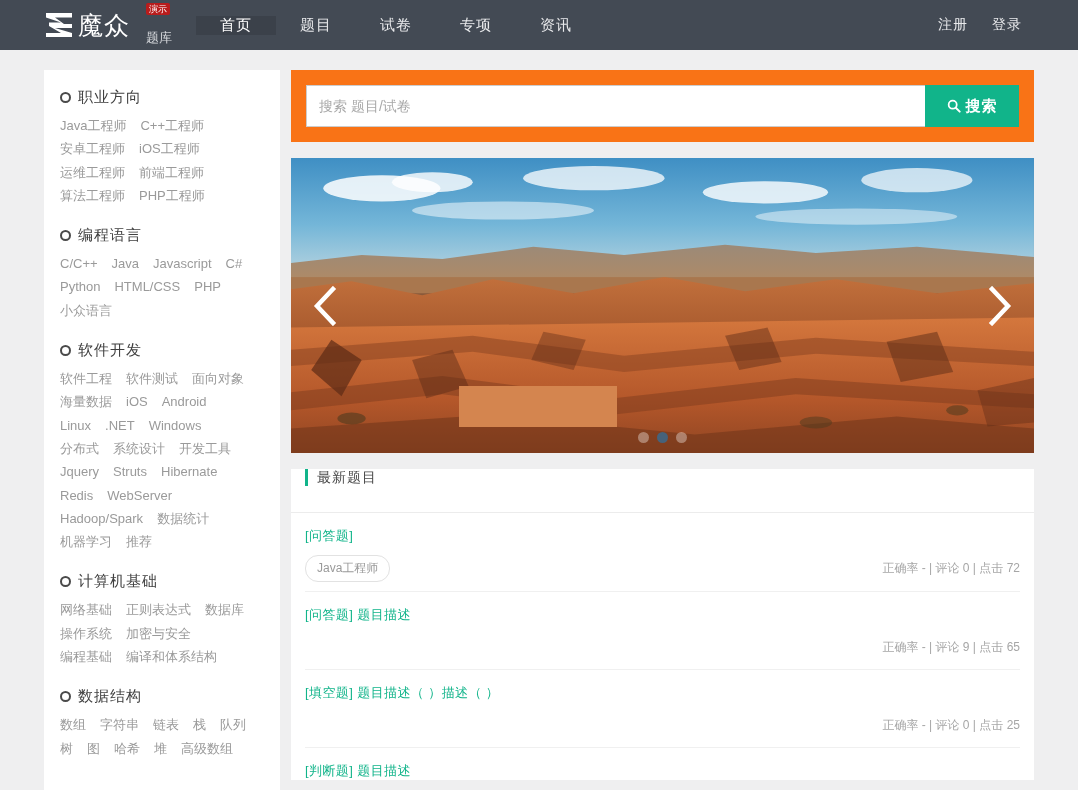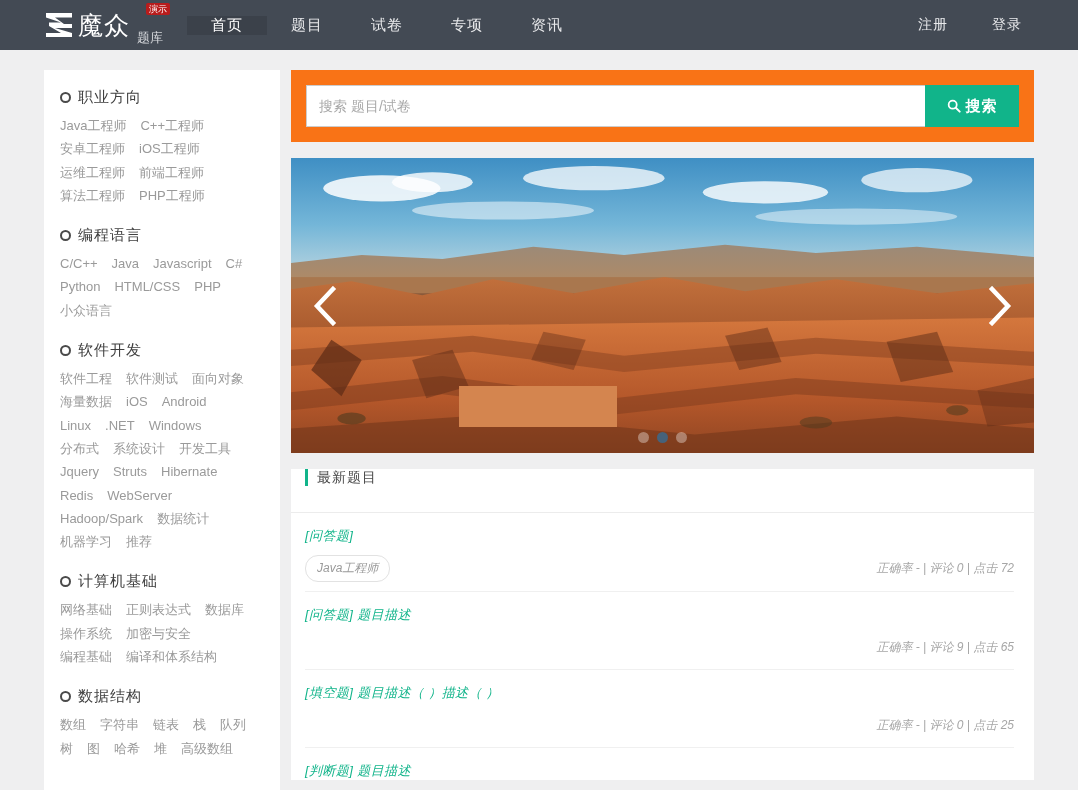--- a/index.html
+++ b/index.html
@@ -38,21 +38,21 @@
     color: #fff;
     font-size: 25px;
     font-weight: 500;
     letter-spacing: 1px;
     line-height: 1;
     font-family: "DejaVu Sans", "Liberation Sans", sans-serif;
   }
   .logo-sub {
     color: #d8dade;
     font-size: 13px;
-    margin-left: 7px;
+    margin-left: 16px;
     align-self: flex-end;
     padding-bottom: 3px;
   }
   .logo-badge {
     position: absolute;
     top: 3px;
     left: 146px;
     background: #b91c1c;
     color: #fff;
     font-size: 9px;
@@ -77,21 +77,20 @@
     text-decoration: none;
     letter-spacing: 1px;
   }
   .nav-item.active { background: #3b414a; color: #ffffff; }
 
   .header-right {
     margin-left: auto;
     display: flex;
     align-items: center;
     padding-right: 44px;
-    gap: 20px;
   }
   .header-link {
     color: #e9eaec;
     font-size: 14px;
     padding: 0 12px;
     cursor: pointer;
     text-decoration: none;
     letter-spacing: 1px;
   }
 
@@ -241,21 +240,21 @@
     border-bottom: 1px solid #ececec;
   }
   .panel-bar {
     width: 3px; height: 17px;
     background: #11b48a;
     margin-right: 9px;
     flex: none;
   }
   .panel-title { font-size: 14px; color: #4a4a4a; letter-spacing: 1px; }
 
-  .q-item { padding: 14px 20px 0 14px; font-style: italic; }
+  .q-item { padding: 14px 14px 0 14px; }
   .q-title {
     font-size: 13px;
     color: #11b48a;
     text-decoration: none;
     cursor: pointer;
     display: inline-block;
     letter-spacing: 0.4px;
   }
   .q-foot {
     display: flex;

